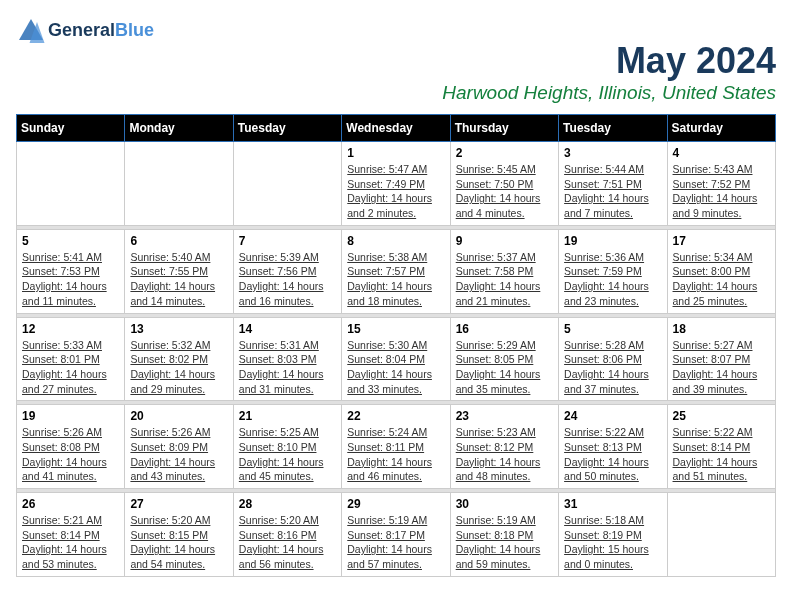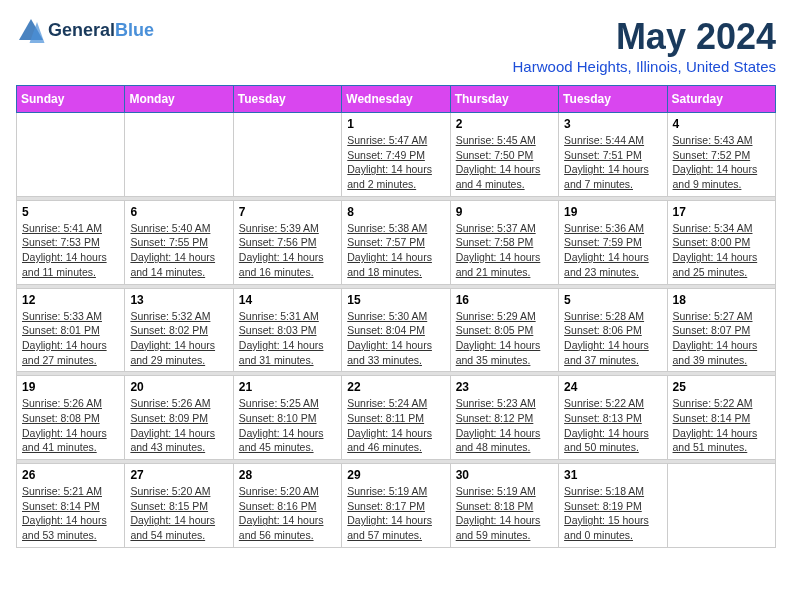--- a/index.html
+++ b/index.html
@@ -30,37 +30,39 @@
       color: #4a90d9;
       margin-top: 47px;
     }
     .logo-icon {
       width: 30px;
       height: 30px;
       margin-right: 2px;
     }
     .title-area {
       text-align: right;
+      margin-top: 24px;
     }
     .month-title {
       font-size: 36px;
       font-weight: bold;
       color: #1a3a5c;
     }
     .location-title {
-      font-size: 15px;
-      color: #1d4ed8;
+      font-size: 19px;
+      color: #15803d;
+      font-style: italic;
     }
     .calendar {
       width: 100%;
       border-collapse: collapse;
       font-size: 11px;
     }
     .calendar th {
-      background-color: #d946ef;
+      background-color: #000000;
       color: #fff;
       padding: 6px 4px;
       text-align: left;
       font-size: 12px;
       border: 1px solid #2a6db5;
     }
     .calendar td {
       border: 1px solid #ccc;
       vertical-align: top;
       padding: 4px 5px;

